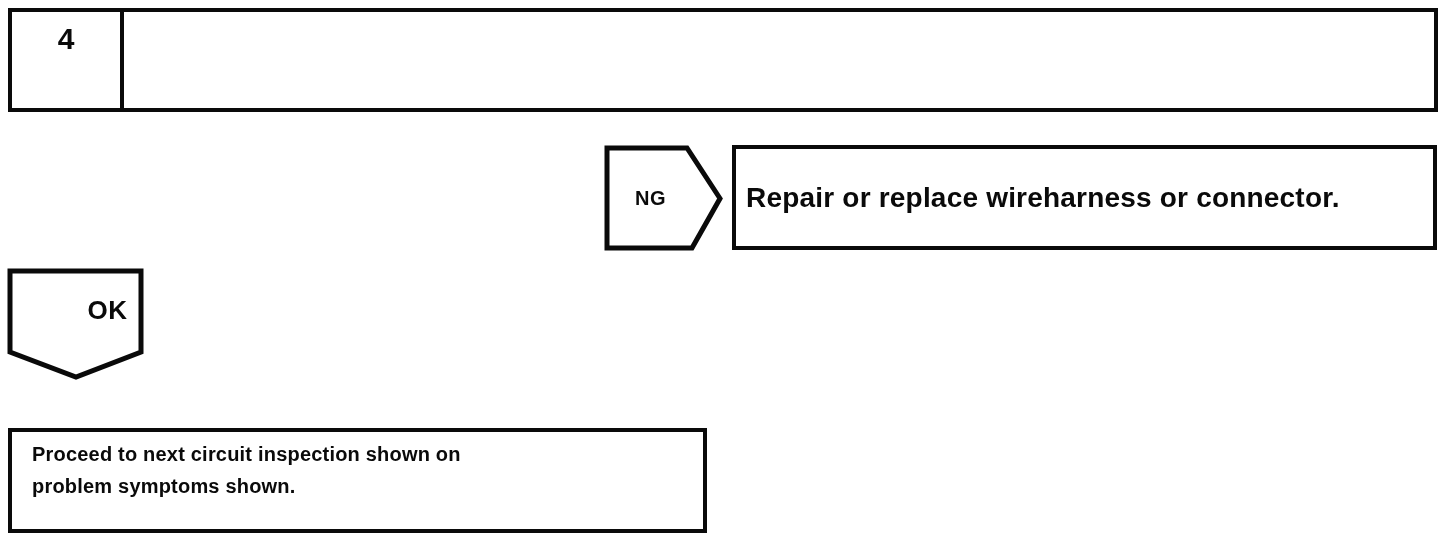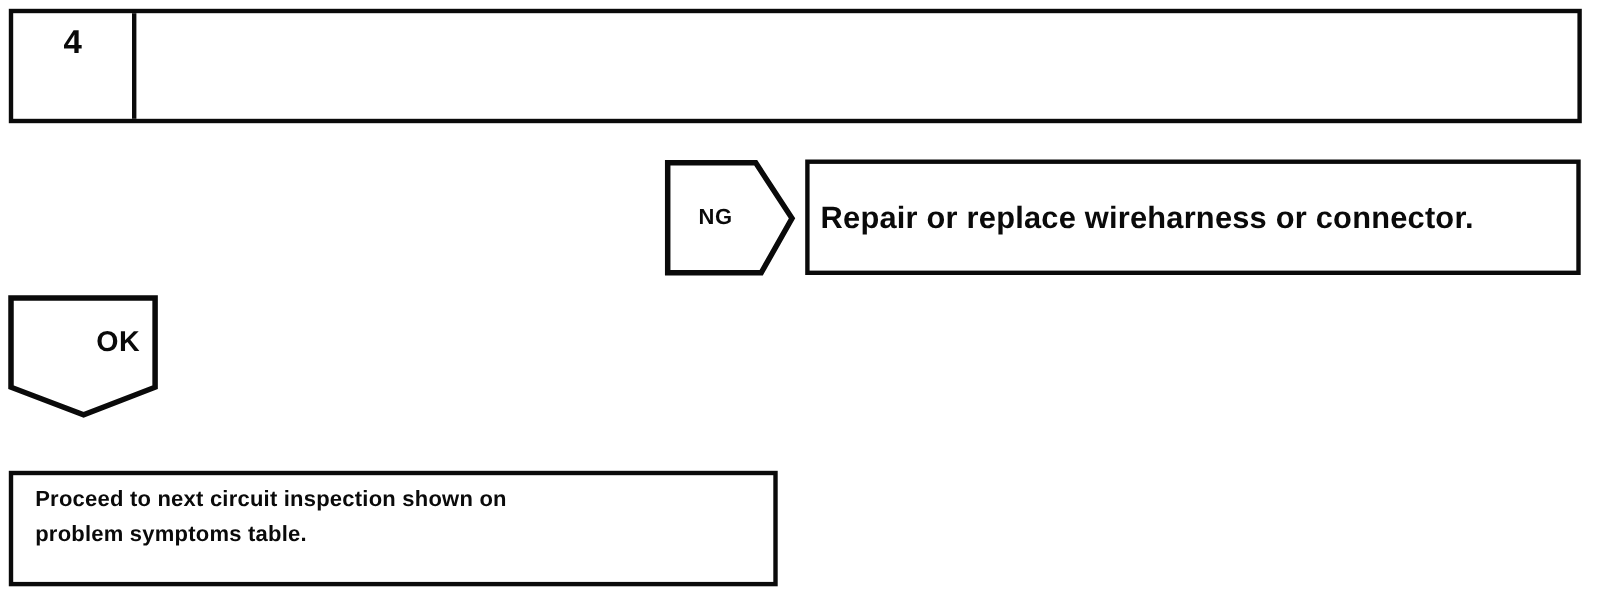--- a/index.html
+++ b/index.html
@@ -91,16 +91,16 @@
 
   <div class="ok-wrap">
     <svg width="137" height="112" viewBox="0 0 137 112" aria-hidden="true">
       <polygon points="3,3 134,3 134,84 69,109 3,84" fill="#ffffff" stroke="#0a0a0a" stroke-width="5" stroke-linejoin="miter"></polygon>
     </svg>
     <span class="ok-label">OK</span>
   </div>
 
   <section class="ok-box">
     <span class="line">Proceed to next circuit inspection shown on</span>
-    <span class="line">problem symptoms table.</span>
+    <span class="line">problem symptoms shown.</span>
   </section>
 
 </div>
 
 </body></html>

